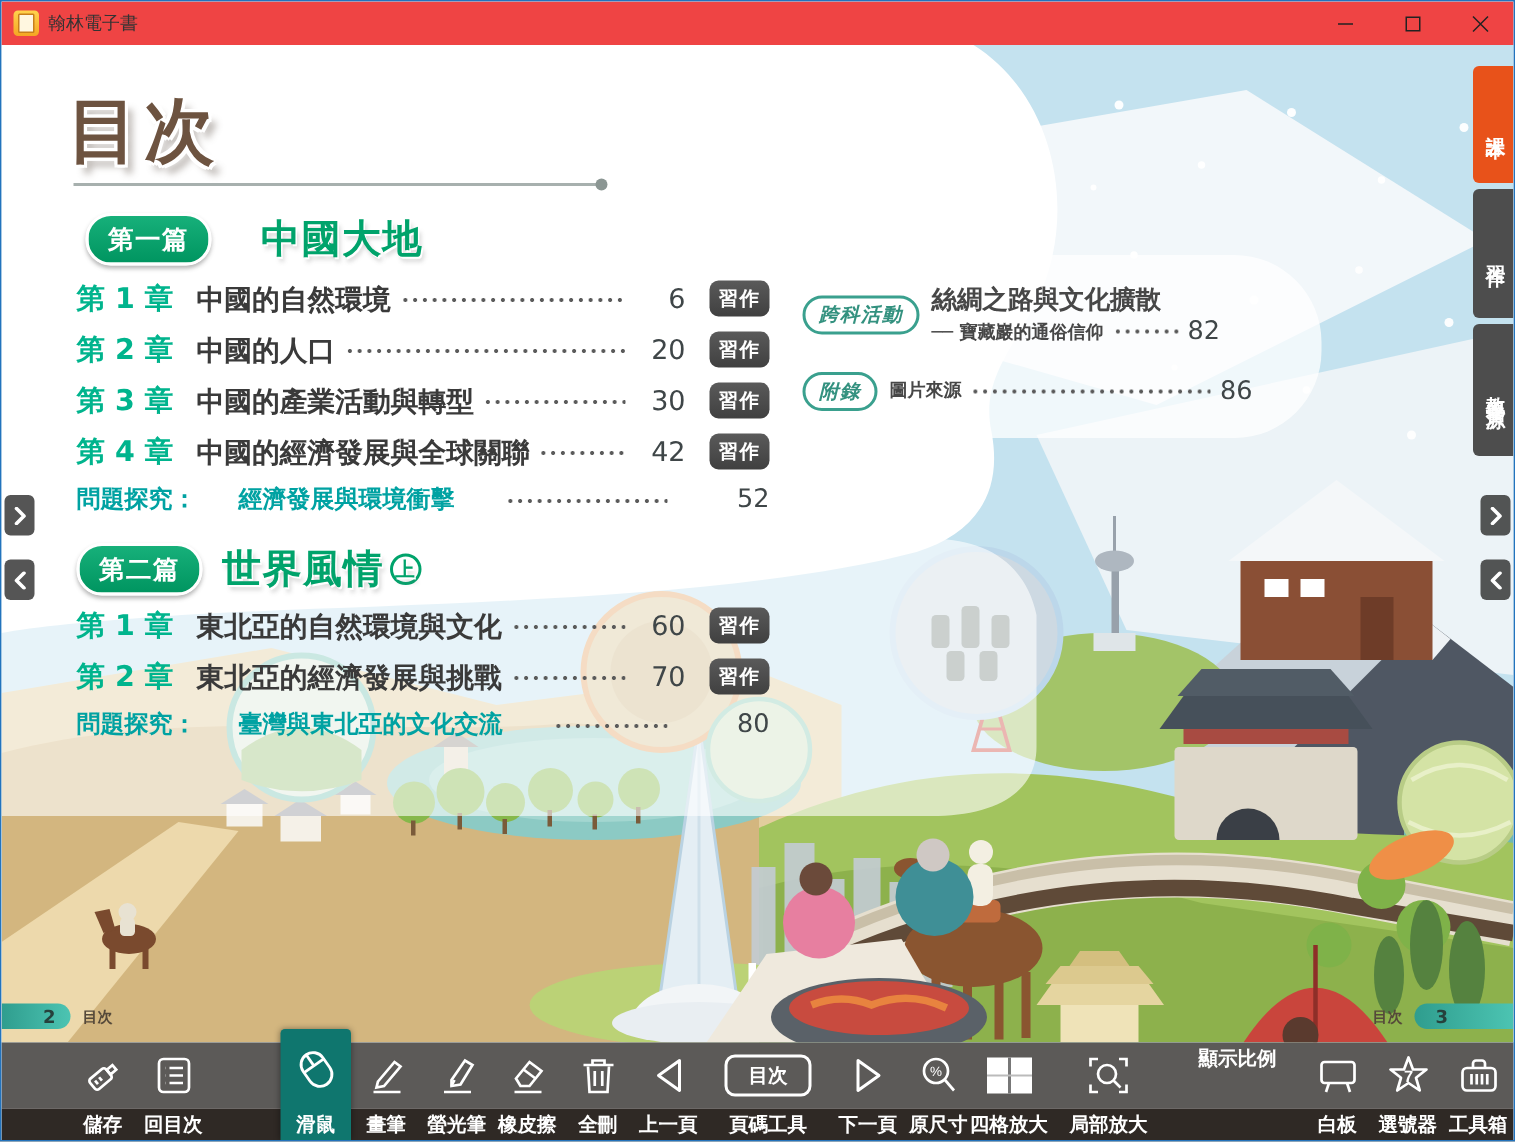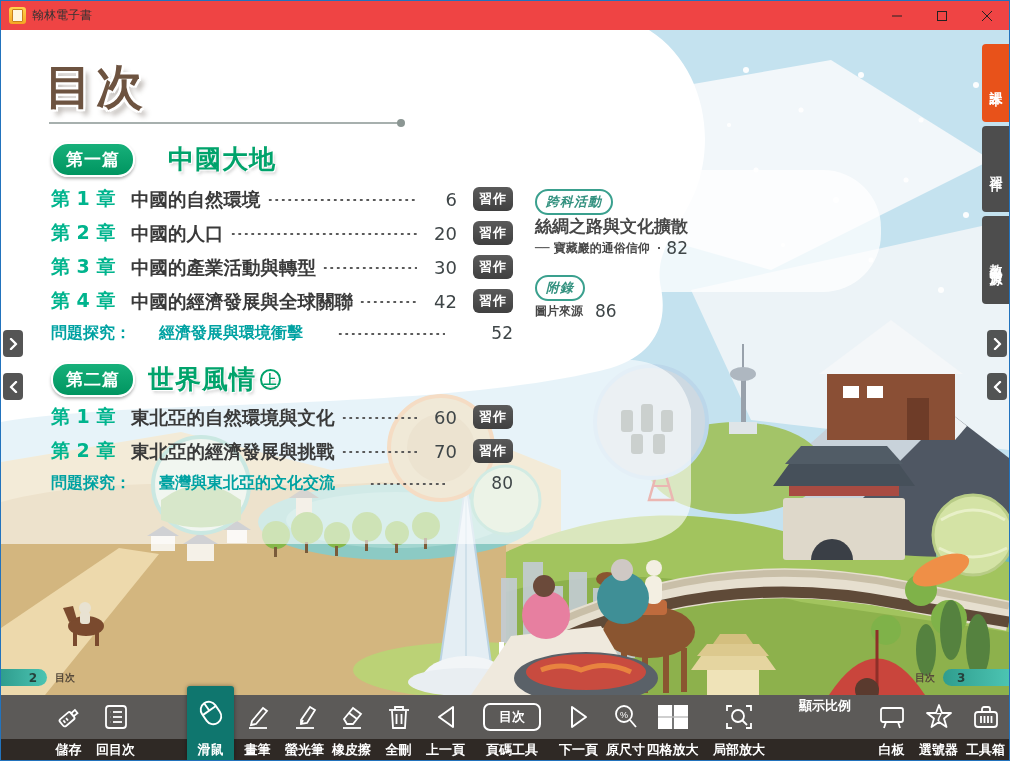--- a/index.html
+++ b/index.html
@@ -23,41 +23,41 @@
   .abs { position:absolute; }
   .toc-title { left:44px; top:26px; font-size:47px; font-weight:800; color:#6d5340; letter-spacing:4px;
     text-shadow:-2px -2px 0 #fff,2px -2px 0 #fff,-2px 2px 0 #fff,2px 2px 0 #fff,0 -2px 0 #fff,0 2px 0 #fff,-2px 0 0 #fff,2px 0 0 #fff,5px 6px 5px rgba(110,100,90,.45); }
   .subtitle { left:214px; top:66px; font-size:17px; font-weight:700; color:#2fae74;
     text-shadow:-1.5px -1.5px 0 #fff,1.5px -1.5px 0 #fff,-1.5px 1.5px 0 #fff,1.5px 1.5px 0 #fff; }
   .subtitle::after { content:""; display:inline-block; width:7px; height:7px; background:#2fae74; margin-left:8px; }
   .divider { left:48px; top:92px; width:352px; height:2px; background:#a7b0ae; }
   .divider::after { content:""; position:absolute; right:-4px; top:-3px; width:8px; height:8px; border-radius:50%; background:#8b9693; }
 
   .section-head { display:flex; align-items:center; gap:13px; }
-  .sec1-head { left:50px; top:112px;gap:33px; }
+  .sec1-head { left:56px; top:112px;gap:33px; }
   .sec2-head { left:50px; top:332px; }
   .section-badge { background:linear-gradient(#17b07a,#009560); color:#fff; font-size:17px; font-weight:700; padding:4px 13px; border-radius:17px; border:2px solid #fff; box-shadow:0 2px 3px rgba(90,90,90,.45); letter-spacing:1px; }
   .section-name { font-size:26px; font-weight:800; color:#00a36b; text-shadow:1px 1px 0 #fff,2px 3px 3px rgba(120,120,120,.3); letter-spacing:1px; display:flex; align-items:center; gap:4px; }
   .circled { display:inline-flex; align-items:center; justify-content:center; width:21px; height:21px; border:2px solid #00a36b; border-radius:50%; font-size:13px; font-weight:700; color:#00a36b; }
 
   .rows { left:50px; width:462px; }
   .rows-sec1 { top:152px; }
   .rows-sec2 { top:370px; }
   .toc-row { display:flex; align-items:center; height:34px; }
   .row-label { width:80px; font-size:19px; font-weight:700; color:#00b48d; flex:none; }
   .row-title { font-size:18.5px; font-weight:600; color:#3a3a3a; flex:none; }
   .dots { flex:1; height:4px; margin:2px 6px 0 6px; background-image:radial-gradient(circle,#5a5a5a 1.2px,transparent 1.5px); background-size:6.5px 4px; background-repeat:repeat-x; background-position:0 50%; }
   .row-page { width:34px; text-align:right; font-size:18px; color:#3f4648; flex:none; }
   .wb-badge { flex:none; margin-left:16px; background:linear-gradient(#5a5a5a,#404040); color:#fff; font-size:13px; font-weight:700; padding:3px 6px; border-radius:6px; letter-spacing:1px; }
   .explore-row { height:30px;gap:28px; }
   .explore-row .ex-label, .explore-row .ex-title { font-size:16px; font-weight:700; color:#00a2a2; flex:none; }
   .explore-row .row-page { font-size:17px; }
 
   .extras { left:534px; top:158px; width:300px; }
-  .extra-entry { display:flex; align-items:flex-start; margin-bottom:16px;flex-direction:column; }
+  .extra-entry { display:flex; align-items:center; margin-bottom:16px; }
   .extra-badge { flex:none; border:2px solid #3aa08e; color:#33917f; background:rgba(255,255,255,.85); font-size:13px; font-weight:700; font-style:italic; padding:2px 9px; border-radius:14px; margin-right:8px; margin-top:1px; letter-spacing:1px; }
   .extra-body { flex:1; }
   .extra-line1 { font-size:17px; font-weight:600; color:#474747; }
   .extra-line2 { display:flex; align-items:center; }
   .extra-line2 .txt { font-size:12px; font-weight:600; color:#474747; flex:none; }
   .extra-line2 .dots { margin-top:0; }
   .extra-page { font-size:17px; color:#3f4648; flex:none; }
 
   
   .side-tab { position:absolute; right:0; width:27px; border-radius:4px 0 0 4px; color:#fff; font-size:13px; font-weight:700;

